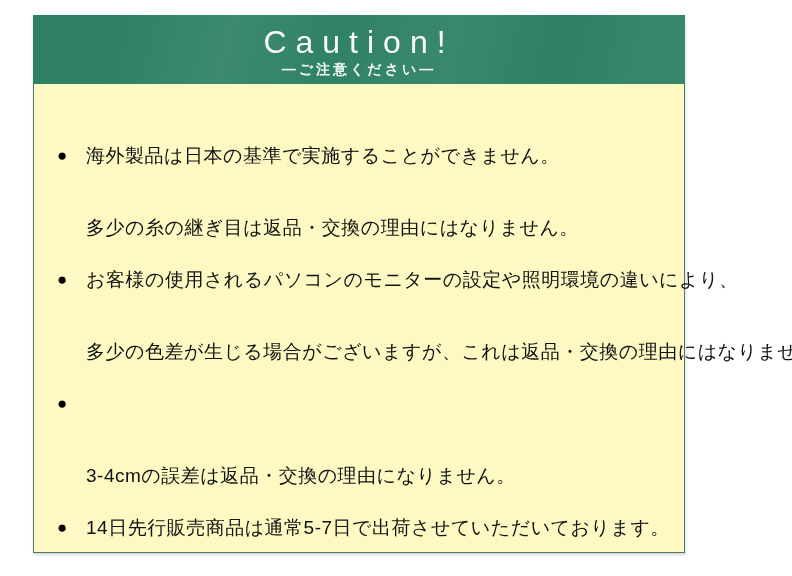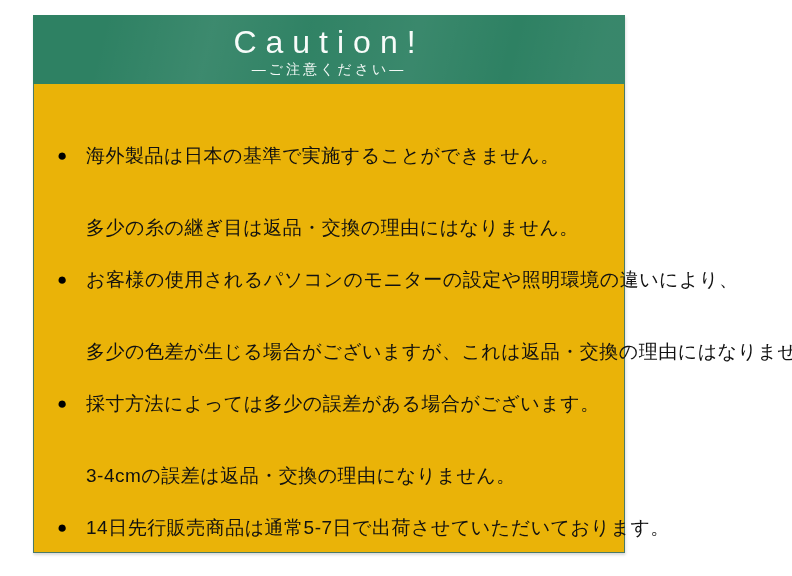--- a/index.html
+++ b/index.html
@@ -6,22 +6,22 @@
   html, body {
     width: 792px; height: 576px;
     background: #ffffff;
     font-family: "Liberation Sans", "DejaVu Sans", sans-serif;
     overflow: hidden;
     position: relative;
   }
   .frame {
     position: absolute;
     left: 33px; top: 15px;
-    width: 592px; height: 538px;
-    background: #eab308;
+    width: 652px; height: 538px;
+    background: #fef9c3;
     border: 1px solid #4a7a67;
     box-shadow: 1px 2px 3px rgba(0,0,0,0.10), 0 2px 2px rgba(0,0,0,0.06);
     padding-left: 40px;
   }
   .header-bar {
     position: absolute;
     left: -1px; top: -1px;
     width: calc(100% + 2px);
     height: 69px;
     background-color: #2e8163;
@@ -40,21 +40,21 @@
     padding-top: 11px;
     font-size: 32px;
     font-weight: 300;
     letter-spacing: 9px;
     line-height: 1.0;
     color: #f7fbf9;
   }
   .header-subtitle {
     margin-top: 3px;
     font-size: 14px;
-    font-weight: 400;
+    font-weight: 700;
     letter-spacing: 3px;
     color: #f2f8f5;
   }
   .content {
     position: absolute;
     left: 23px; top: 122px;
     width: 712px;
   }
   .notice-item {
     margin-bottom: 16px;
@@ -104,21 +104,20 @@
       <div class="notice-line1">
         <span class="bullet">●</span>
         <span class="line1-text">お客様の使用されるパソコンのモニターの設定や照明環境の違いにより、</span>
       </div>
       <div class="notice-line2">多少の色差が生じる場合がございますが、これは返品・交換の理由にはなりません。</div>
     </div>
 
     <div class="notice-item">
       <div class="notice-line1">
         <span class="bullet">●</span>
-        <span class="line1-text">採寸方法によっては多少の誤差がある場合がございます。</span>
       </div>
       <div class="notice-line2">3-4cmの誤差は返品・交換の理由になりません。</div>
     </div>
 
     <div class="notice-item">
       <div class="notice-line1">
         <span class="bullet">●</span>
         <span class="line1-text">14日先行販売商品は通常5-7日で出荷させていただいております。</span>
       </div>
     </div>

